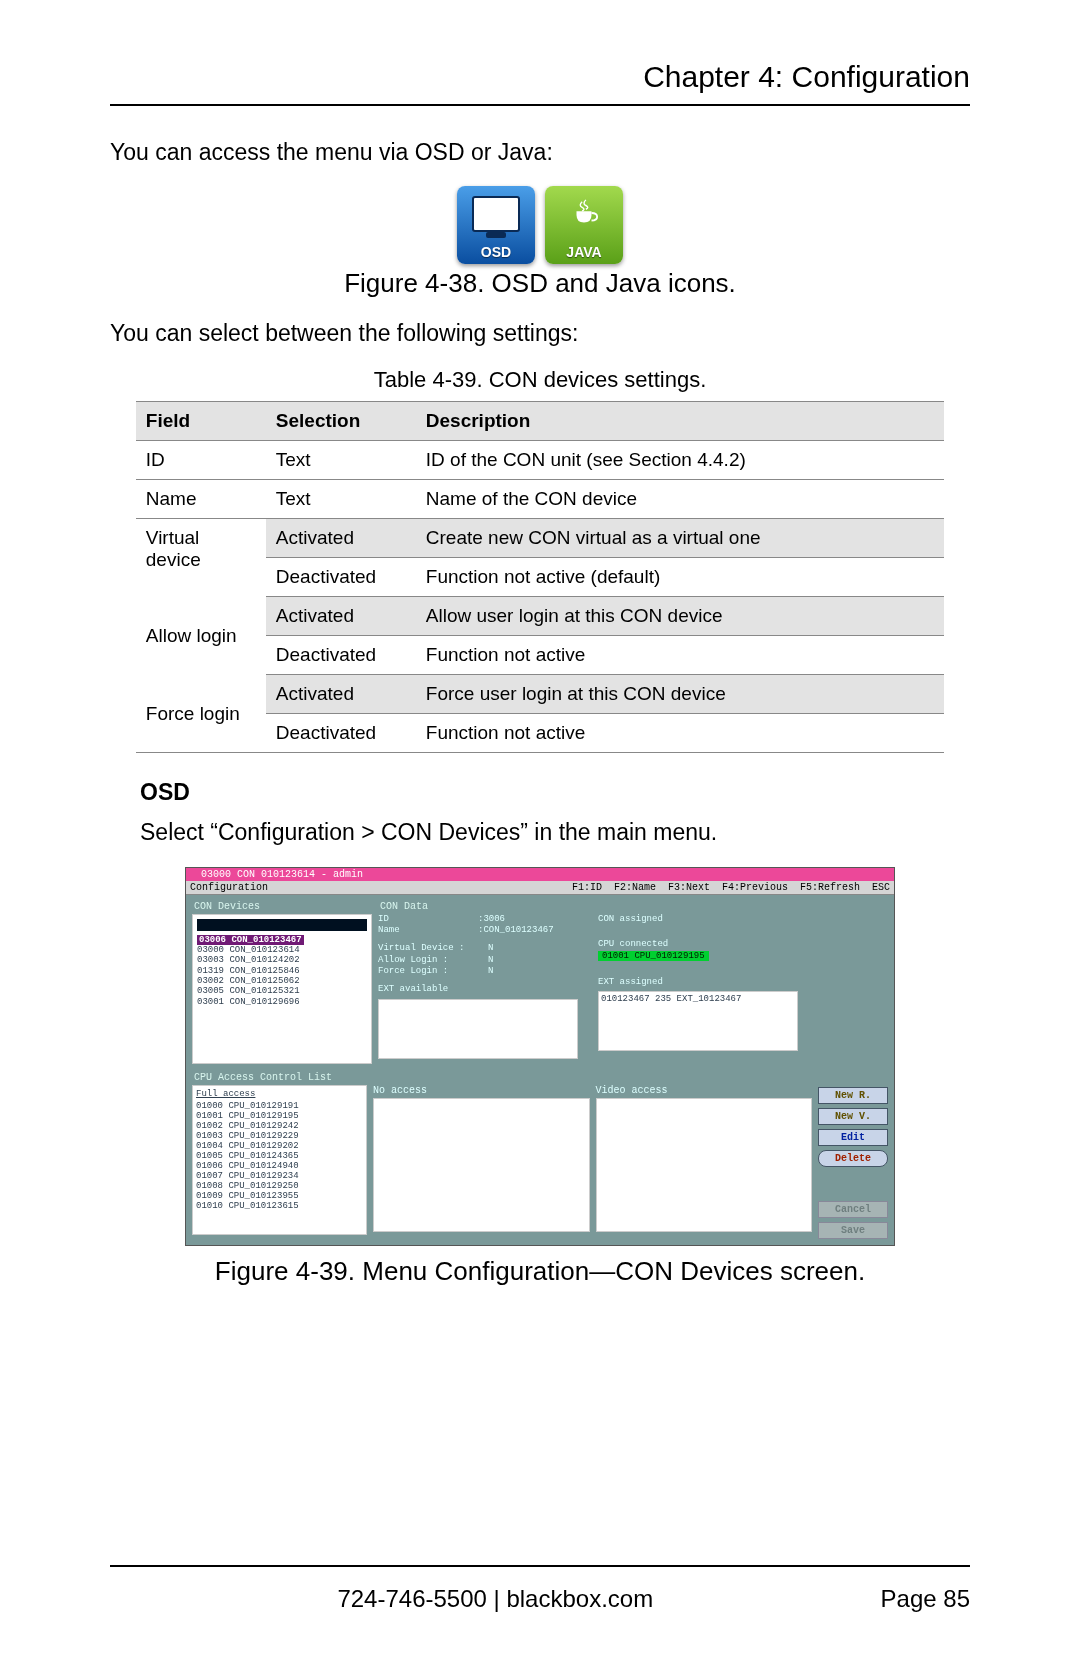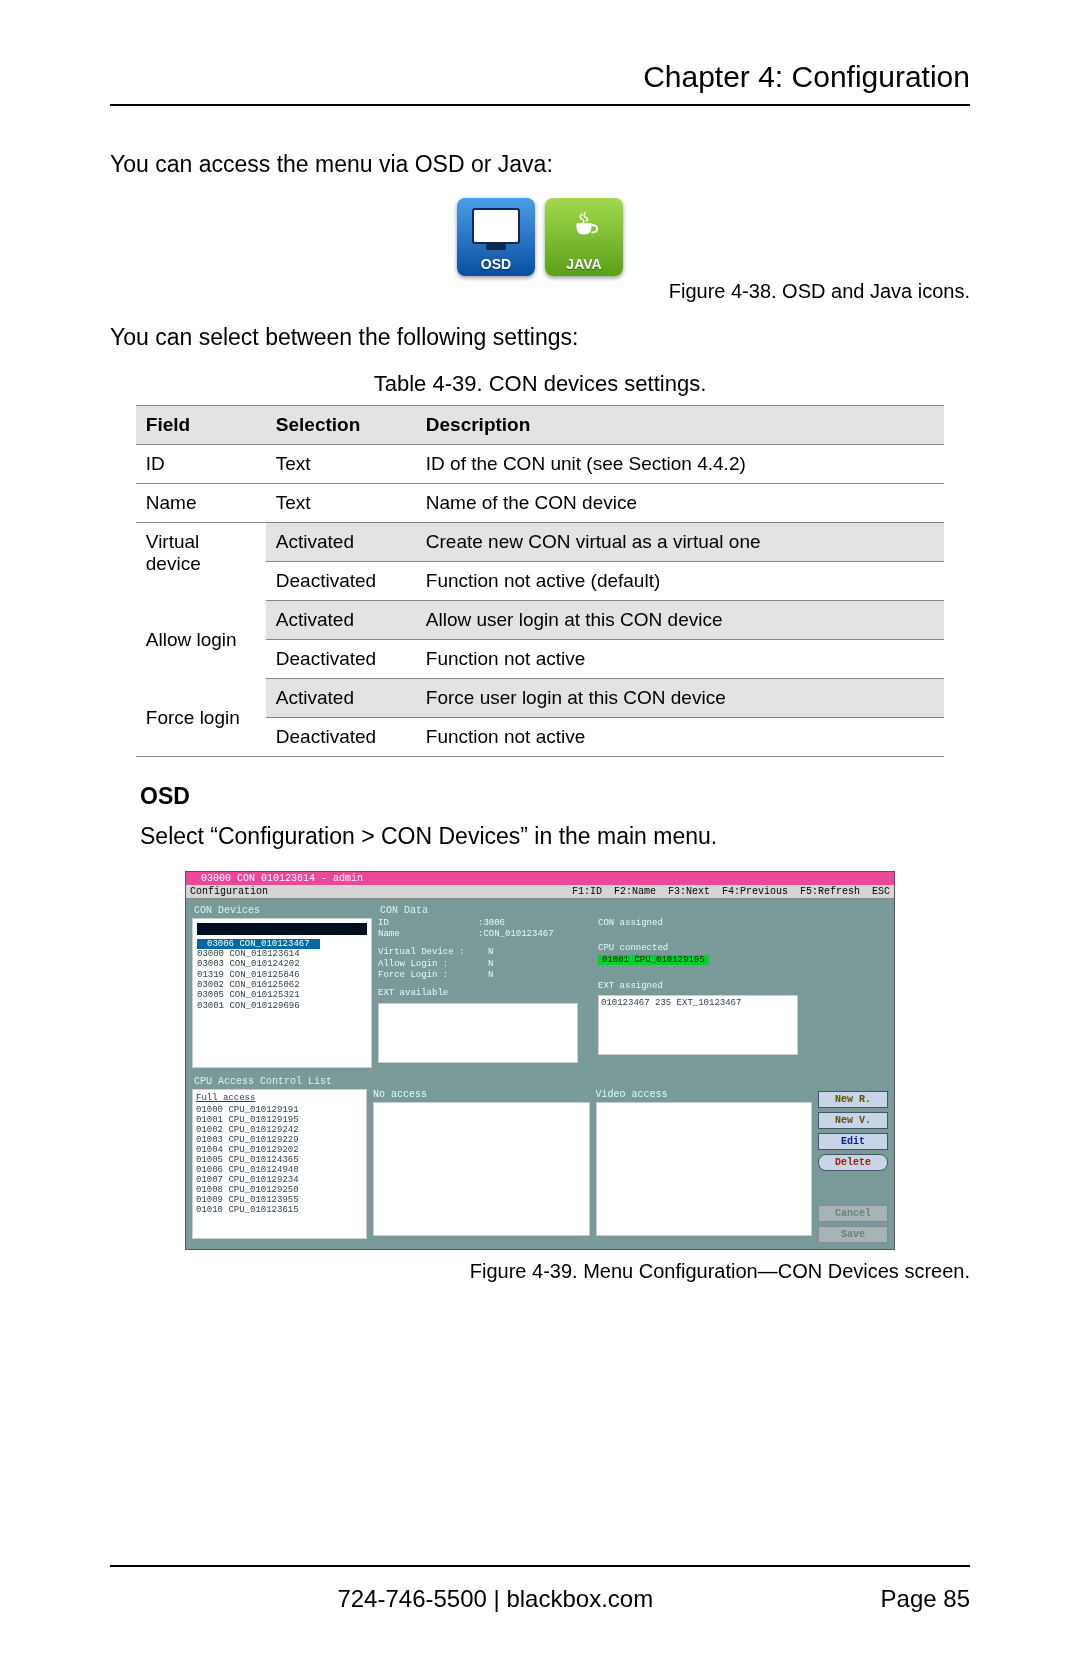--- a/index.html
+++ b/index.html
@@ -11,21 +11,21 @@
     color: #000;
     position: relative;
     padding: 60px 110px 60px 110px;
   }
   .header-title {
     text-align: right;
     font-size: 30px;
     font-weight: 400;
     padding-bottom: 10px;
     border-bottom: 2px solid #000;
-    margin-bottom: 42px;
+    margin-bottom: 30px;
   }
   .body-text {
     font-size: 23px;
     line-height: 1.4;
     margin-bottom: 18px;
   }
   .icon-row {
     display:flex;
     justify-content:center;
     gap:10px;
@@ -60,22 +60,22 @@
   }
   .icon-tile.java { background: linear-gradient(#a2d94d,#5aa018); }
   .icon-tile.java .cup {
     position:absolute;top:12px;width:30px;height:30px;
   }
   .icon-tile .label {
     color:#fff;font-weight:bold;font-size:14px;
     text-shadow:0 1px 1px rgba(0,0,0,0.5);
   }
   .caption {
-    text-align:right;
-    font-size:20px;
+    text-align:center;
+    font-size:26px;
     margin-bottom:18px;
   }
   .table-caption {
     text-align:center;
     font-size:22px;
     margin: 10px 0 8px;
   }
   table.settings {
     width:94%;
     margin: 0 auto 26px auto;
@@ -142,21 +142,21 @@
   .osd-listbox {
     background:#fff;
     border:1px solid #ccc;
     height:150px;
     padding:4px;
     font-size:9px;
     color:#304050;
     line-height:1.15;
   }
   .osd-listbox .blackbar { background:#001020;height:12px;width:100%;margin-bottom:4px; }
-  .osd-listbox .selected { background:#0369a1;color:#fff;padding:0 10px;display:inline-block; }
+  .osd-listbox .selected { background:#701a75;color:#fff;padding:0 2px;display:inline-block;font-weight:bold; }
   .osd-data-grid { display:flex; gap:10px; }
   .osd-labels { flex:0 0 210px; color:#dff; font-size:9px; line-height:1.3; }
   .osd-labels .row{display:flex;}
   .osd-labels .k{width:100px;}
   .osd-labels .v{color:#dff;}
   .osd-right-col { flex:1; color:#dff; font-size:9px; line-height:1.3; }
   .osd-right-col .hl { background:#00d030; color:#002000; padding:0 4px; }
   .osd-small-box { background:#fff;border:1px solid #ccc;height:60px;margin-top:3px;padding:2px;font-size:9px;color:#304050; }
   .osd-cpu-section { padding:0 6px 6px 6px; }
   .osd-cpu-title { color:#d8f5ee; font-size:10px;margin:2px 0 2px 2px; }

